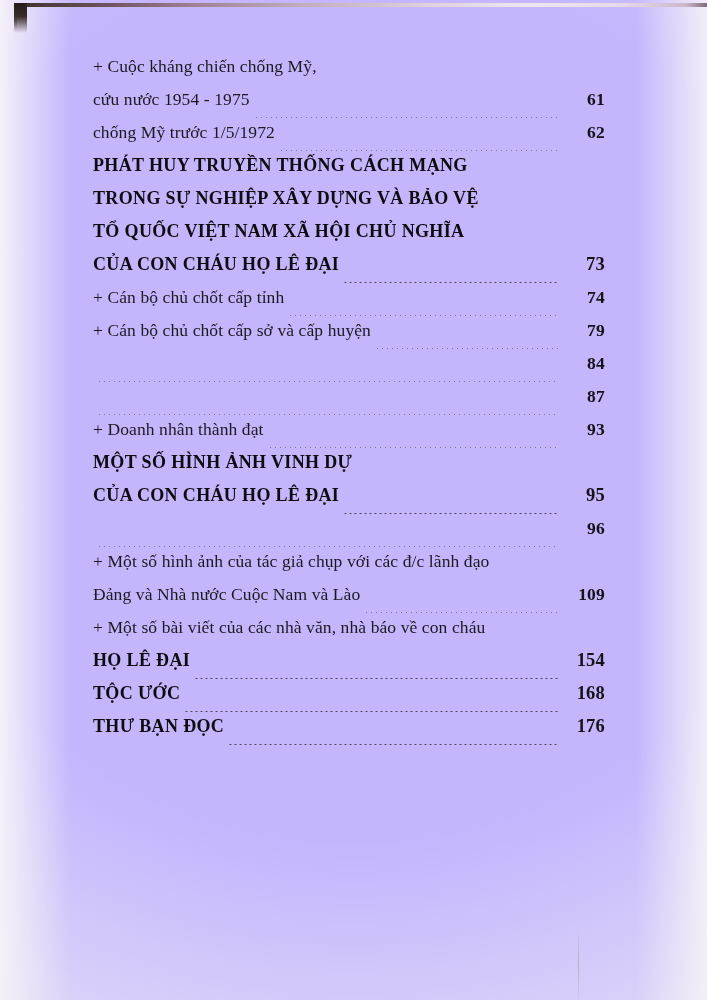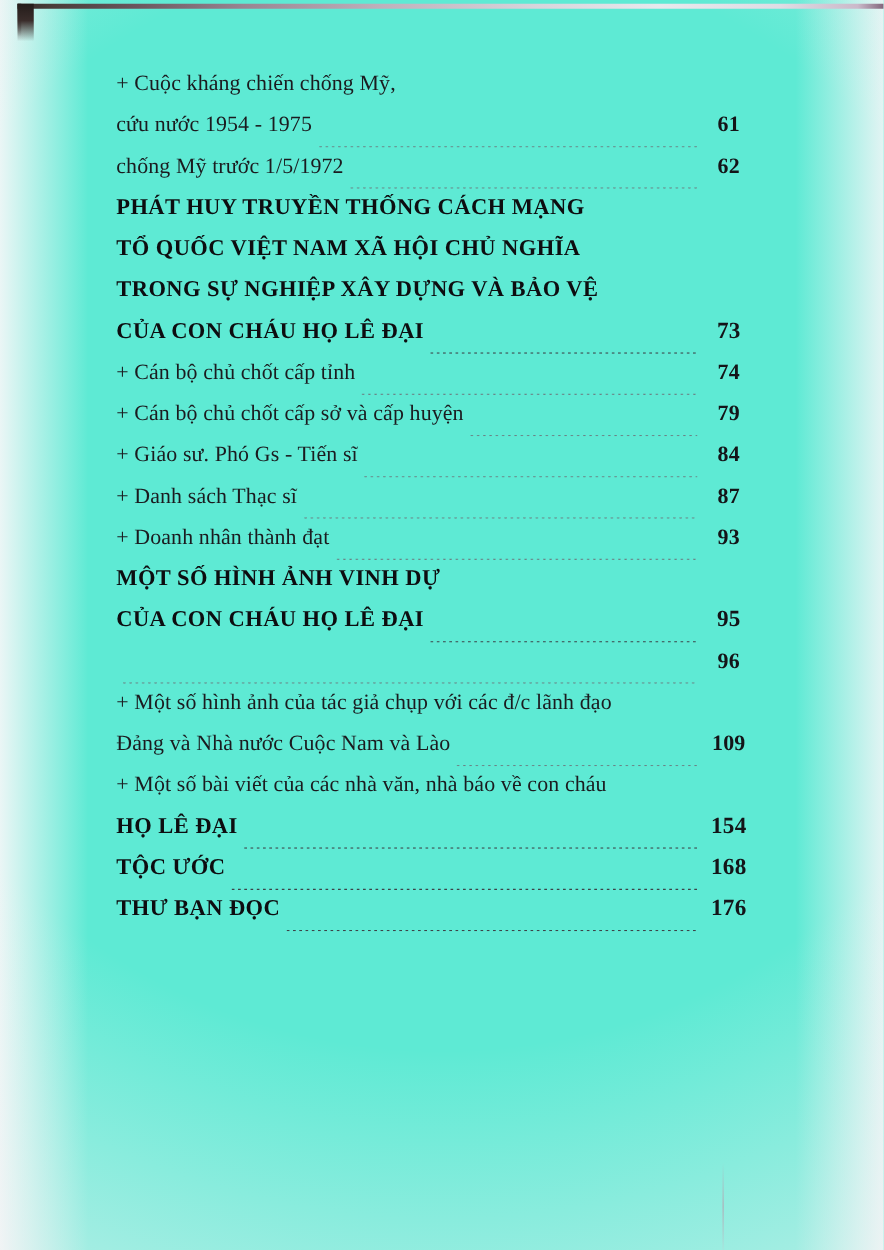--- a/index.html
+++ b/index.html
@@ -12,21 +12,21 @@
     height: 1000px;
     overflow: hidden;
     font-family: "Liberation Serif", "DejaVu Serif", serif;
   }
 
   
   .page {
     position: relative;
     width: 707px;
     height: 1000px;
-    background: #5eead4;
+    background: #c4b5fd;
     overflow: hidden;
   }
 
   
   .paper-tint {
     position: absolute;
     inset: 0;
     background:
       radial-gradient(ellipse 120% 80% at 50% 40%, rgba(255,255,255,0) 55%, rgba(246,241,244,0.75) 100%),
       linear-gradient(to right, rgba(250,247,249,0.9) 0%, rgba(255,255,255,0) 10%, rgba(255,255,255,0) 90%, rgba(250,246,249,0.85) 100%);
@@ -140,21 +140,21 @@
     opacity: .85;
   }
   .section .leader::after {
     background-image: radial-gradient(circle, #3a3a41 1px, rgba(0,0,0,0) 1.2px);
     opacity: .95;
   }
 
   .pagenum {
     flex: 0 0 auto;
     width: 44px;
-    text-align: center;
+    text-align: right;
     font-weight: 700;
     color: #141418;
     font-size: 18px;
     letter-spacing: .2px;
   }
   .entry .pagenum { font-weight: 700; font-size: 17.5px; }
   .section .pagenum { font-weight: 700; font-size: 18.5px; }
 
   
   .footer {
@@ -187,47 +187,45 @@
       </div>
       <div class="toc-line entry">
         <span class="toc-text">chống Mỹ trước 1/5/1972</span>
         <span class="leader"></span>
         <span class="pagenum">62</span>
       </div>
       <div class="toc-line section nonum">
         <span class="toc-text">PHÁT HUY TRUYỀN THỐNG CÁCH MẠNG</span>
       </div>
       <div class="toc-line section nonum">
+        <span class="toc-text">TRONG SỰ NGHIỆP XÂY DỰNG VÀ BẢO VỆ</span>
+      </div>
+      <div class="toc-line section nonum">
         <span class="toc-text">TỔ QUỐC VIỆT NAM XÃ HỘI CHỦ NGHĨA</span>
       </div>
-      <div class="toc-line section nonum">
-        <span class="toc-text">TRONG SỰ NGHIỆP XÂY DỰNG VÀ BẢO VỆ</span>
-      </div>
       <div class="toc-line section">
         <span class="toc-text">CỦA CON CHÁU HỌ LÊ ĐẠI</span>
         <span class="leader"></span>
         <span class="pagenum">73</span>
       </div>
       <div class="toc-line entry">
         <span class="toc-text">+ Cán bộ chủ chốt cấp tỉnh</span>
         <span class="leader"></span>
         <span class="pagenum">74</span>
       </div>
       <div class="toc-line entry">
         <span class="toc-text">+ Cán bộ chủ chốt cấp sở và cấp huyện</span>
         <span class="leader"></span>
         <span class="pagenum">79</span>
       </div>
       <div class="toc-line entry">
-        <span class="toc-text">+ Giáo sư. Phó Gs - Tiến sĩ</span>
         <span class="leader"></span>
         <span class="pagenum">84</span>
       </div>
       <div class="toc-line entry">
-        <span class="toc-text">+ Danh sách  Thạc sĩ</span>
         <span class="leader"></span>
         <span class="pagenum">87</span>
       </div>
       <div class="toc-line entry">
         <span class="toc-text">+ Doanh nhân thành đạt</span>
         <span class="leader"></span>
         <span class="pagenum">93</span>
       </div>
       <div class="toc-line section nonum">
         <span class="toc-text">MỘT SỐ HÌNH ẢNH VINH DỰ</span>

